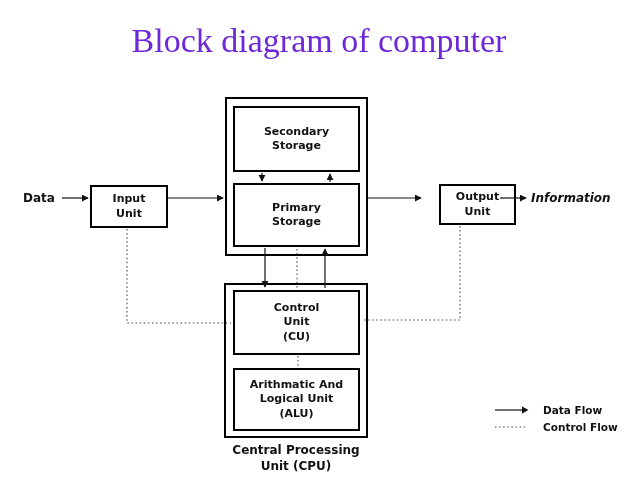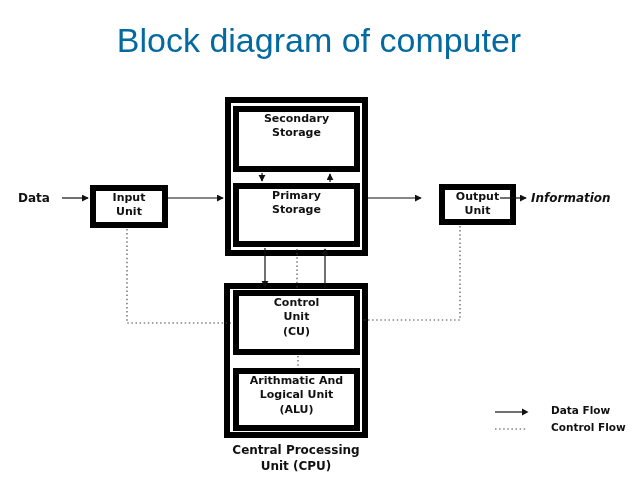--- a/index.html
+++ b/index.html
@@ -10,32 +10,33 @@
     background: #ffffff;
     overflow: hidden;
     font-family: "DejaVu Sans", sans-serif;
     color: #111111;
   }
   .title {
     position: absolute;
     left: 0; top: 22px;
     width: 100%;
     text-align: center;
-    font-family: Liberation Sans, sans-serif;
+    font-family: Liberation Serif, serif;
     font-weight: 400;
     font-size: 34px;
     line-height: 1.1;
-    color: #0369a1;
+    color: #6d28d9;
   }
   .box {
     position: absolute;
     box-sizing: border-box;
-    border: 6px solid #000000;
+    border: 2px solid #000000;
     background: #ffffff;
     display: flex;
+    align-items: center;
     justify-content: center;
   }
   .box .lbl, .cap {
     font-family: "DejaVu Sans", sans-serif;
     font-weight: bold;
     font-size: 11px;
     line-height: 1.3;
     text-align: center;
     white-space: pre-line;
     color: #111111;
@@ -45,39 +46,39 @@
   .storage-outer { left: 225px; top: 97px;  width: 143px; height: 159px; }
   .secondary     { left: 233px; top: 106px; width: 127px; height: 66px; }
   .primary       { left: 233px; top: 183px; width: 127px; height: 64px; }
   .cpu-outer     { left: 224px; top: 283px; width: 144px; height: 155px; }
   .cu            { left: 233px; top: 290px; width: 127px; height: 65px; }
   .alu           { left: 233px; top: 368px; width: 127px; height: 63px; }
   .input-unit    { left: 90px;  top: 185px; width: 78px;  height: 43px; }
   .output-unit   { left: 439px; top: 184px; width: 77px;  height: 41px; }
   .storage-cap   { left: 225px; top: 78px;  width: 143px; font-size: 12px; }
   .cpu-cap       { left: 224px; top: 443px; width: 144px; font-size: 12px; }
-  .data-lbl      { left: 18px;  top: 191px; width: 42px;  text-align: left; font-size: 12px; }
+  .data-lbl      { left: 18px;  top: 191px; width: 42px;  text-align: center; font-size: 12px; }
   .info-lbl      { left: 531px; top: 191px; width: 100px; text-align: left; font-size: 12px; font-style: italic; }
   .connectors {
     position: absolute;
     left: 0; top: 0;
     width: 638px; height: 479px;
     pointer-events: none;
   }
   .legend {
     position: absolute;
     left: 494px; top: 404px;
     display: flex;
     flex-direction: column;
     gap: 3px;
   }
   .legend-row {
     display: flex;
-    align-items: flex-end;
-    gap: 21px;
+    align-items: flex-start;
+    gap: 13px;
     height: 14px;
   }
   .legend-row .cap { position: static; font-size: 10.5px; white-space: nowrap; }
 </style>
 </head>
 <body>
 
 <div class="canvas">
 
   <div class="title">Block diagram of computer</div>

